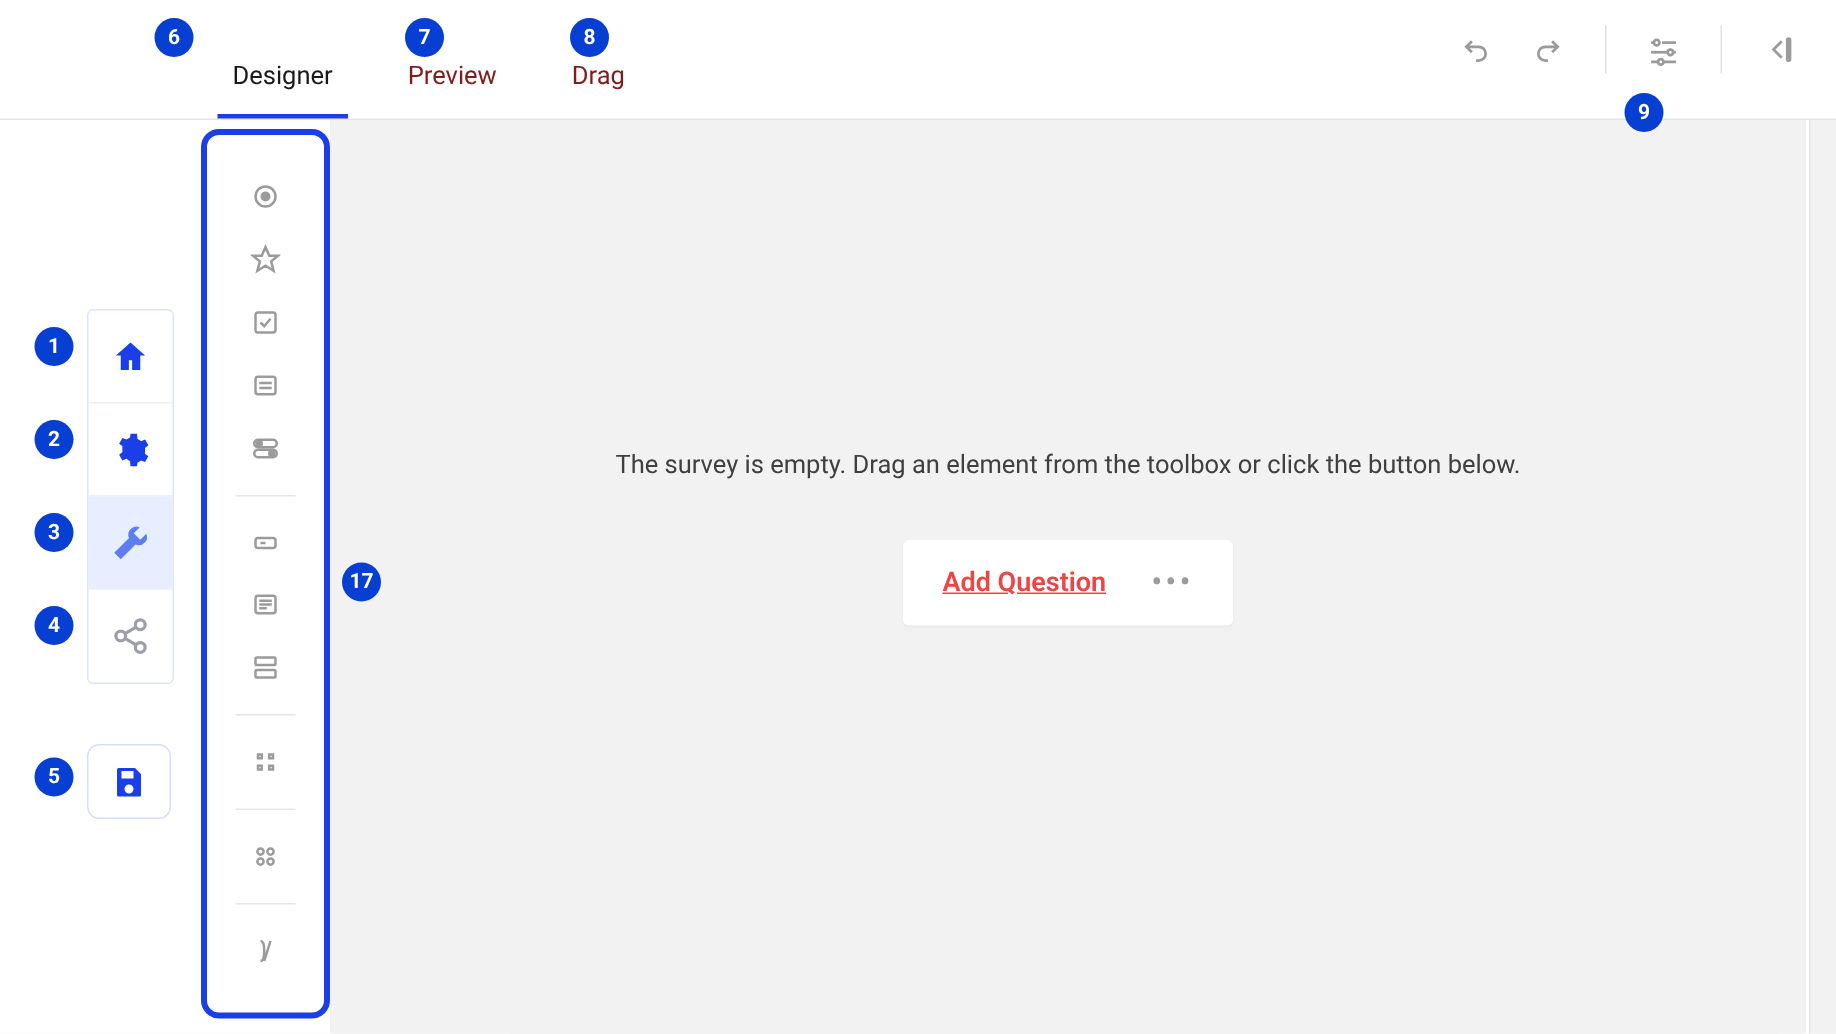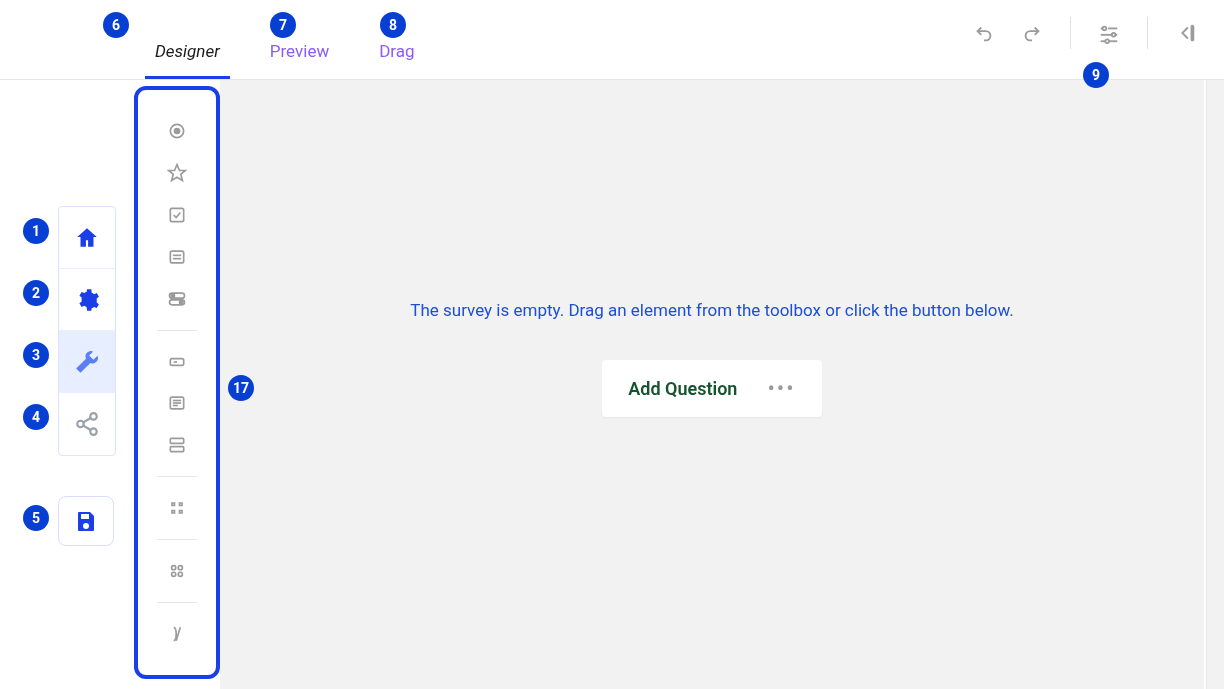--- a/index.html
+++ b/index.html
@@ -14,26 +14,26 @@
     background: #fff;
     display: flex;
     align-items: flex-end;
     justify-content: space-between;
     padding: 0 20px 0 155px;
     z-index: 5;
   }
   .tabs { display: flex; gap: 50px; align-items: flex-end; height: 100%; }
   .tab {
     font-size: 17px;
-    color: #8b5cf6;
+    color: #7f1d1d;
     padding-bottom: 18px;
     position: relative;
     cursor: pointer;
   }
-  .tab.active { color: #1a1a1a; font-style: italic; }
+  .tab.active { color: #1a1a1a; }
   .tab.active::after {
     content: "";
     position: absolute;
     left: -10px; right: -10px; bottom: 0;
     height: 3px;
     background: #1a3ee8;
   }
   .top-actions { display:flex; align-items:center; gap:12px; height:100%; padding-bottom:14px;}
   .top-icon-btn { width:36px; height:36px; display:flex; align-items:center; justify-content:center; cursor:pointer; color:#9b9b9b; border-radius:4px; }
   .top-divider { width:1px; height:32px; background:#e0e0e0; margin:0 8px; }
@@ -95,29 +95,29 @@
   .canvas {
     position:absolute;
     left:220px; right:20px; top:80px; bottom:0;
     background:#f2f2f2;
     display:flex; flex-direction:column;
     align-items:center; justify-content:flex-start;
     padding-top:220px;
     z-index:1;
   }
   .canvas-msg {
-    color:#1d4ed8; font-size:17px; margin-bottom:40px;
+    color:#404040; font-size:17px; margin-bottom:40px;
   }
   .addq-wrap {
     display:flex; align-items:center; background:#fff;
     border-radius:4px; padding:18px 26px;
     gap:30px;
     box-shadow:0 1px 2px rgba(0,0,0,0.05);
   }
-  .addq-btn { color:#14532d; font-size:18px; font-weight:600; cursor:pointer; }
+  .addq-btn { color:#ef4444; font-size:18px; font-weight:600; cursor:pointer;text-decoration:underline; }
   .addq-more { color:#9b9b9b; font-size:22px; letter-spacing:2px; cursor:pointer; line-height:0;}
 
   
   .right-edge { position:absolute; right:0; top:0; bottom:0; width:18px; background:#f2f2f2; border-left:1px solid #e6e6e6; z-index:2;}
 
   
   .badge {
     position:absolute;
     width:26px; height:26px;
     background:#083fd3; color:#fff;

